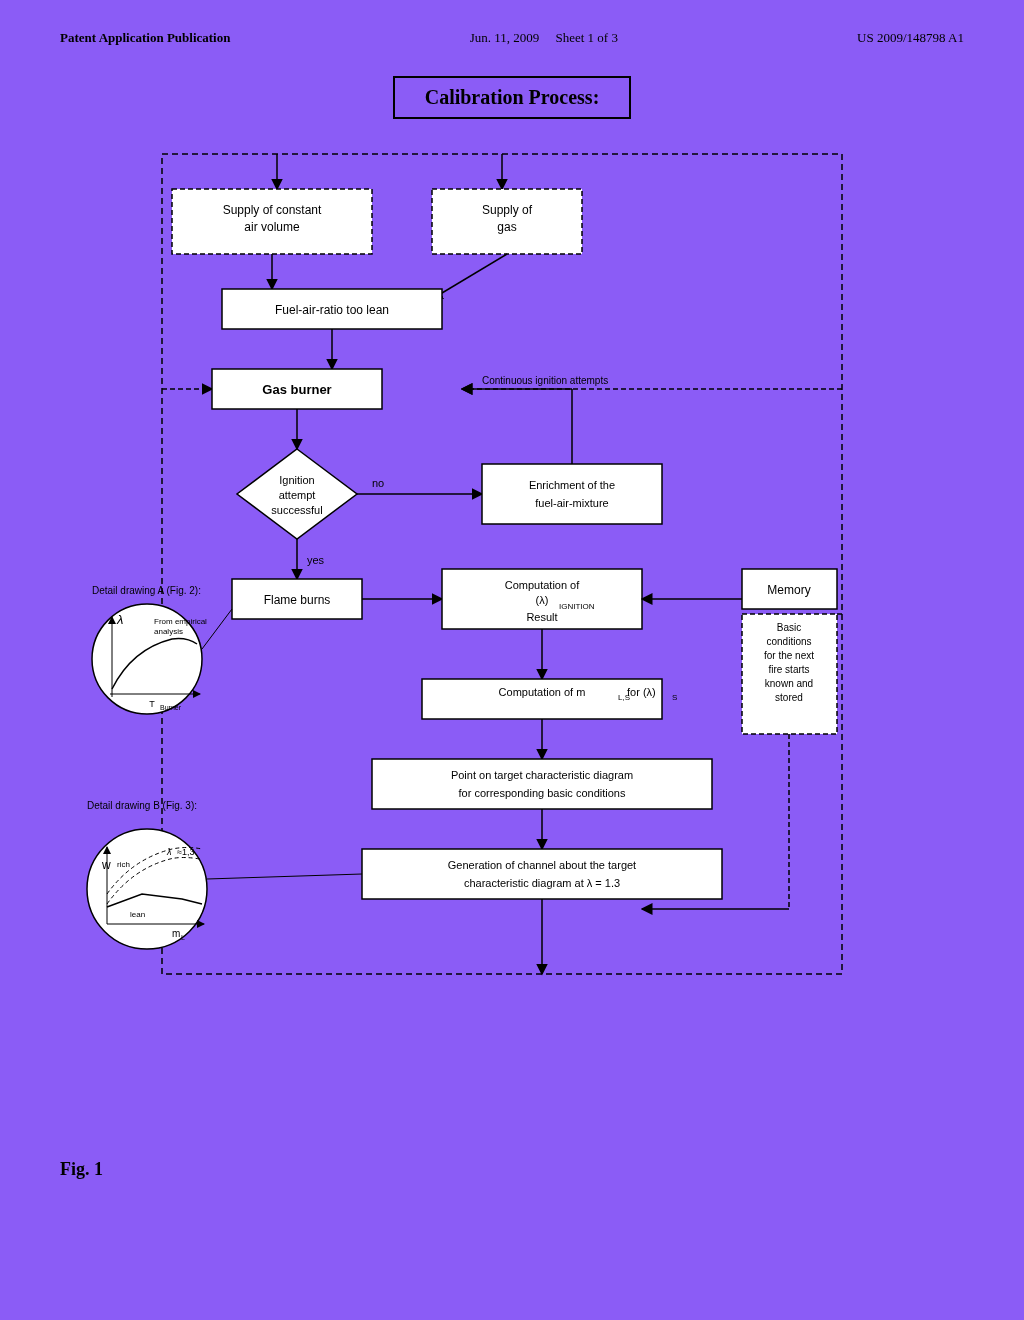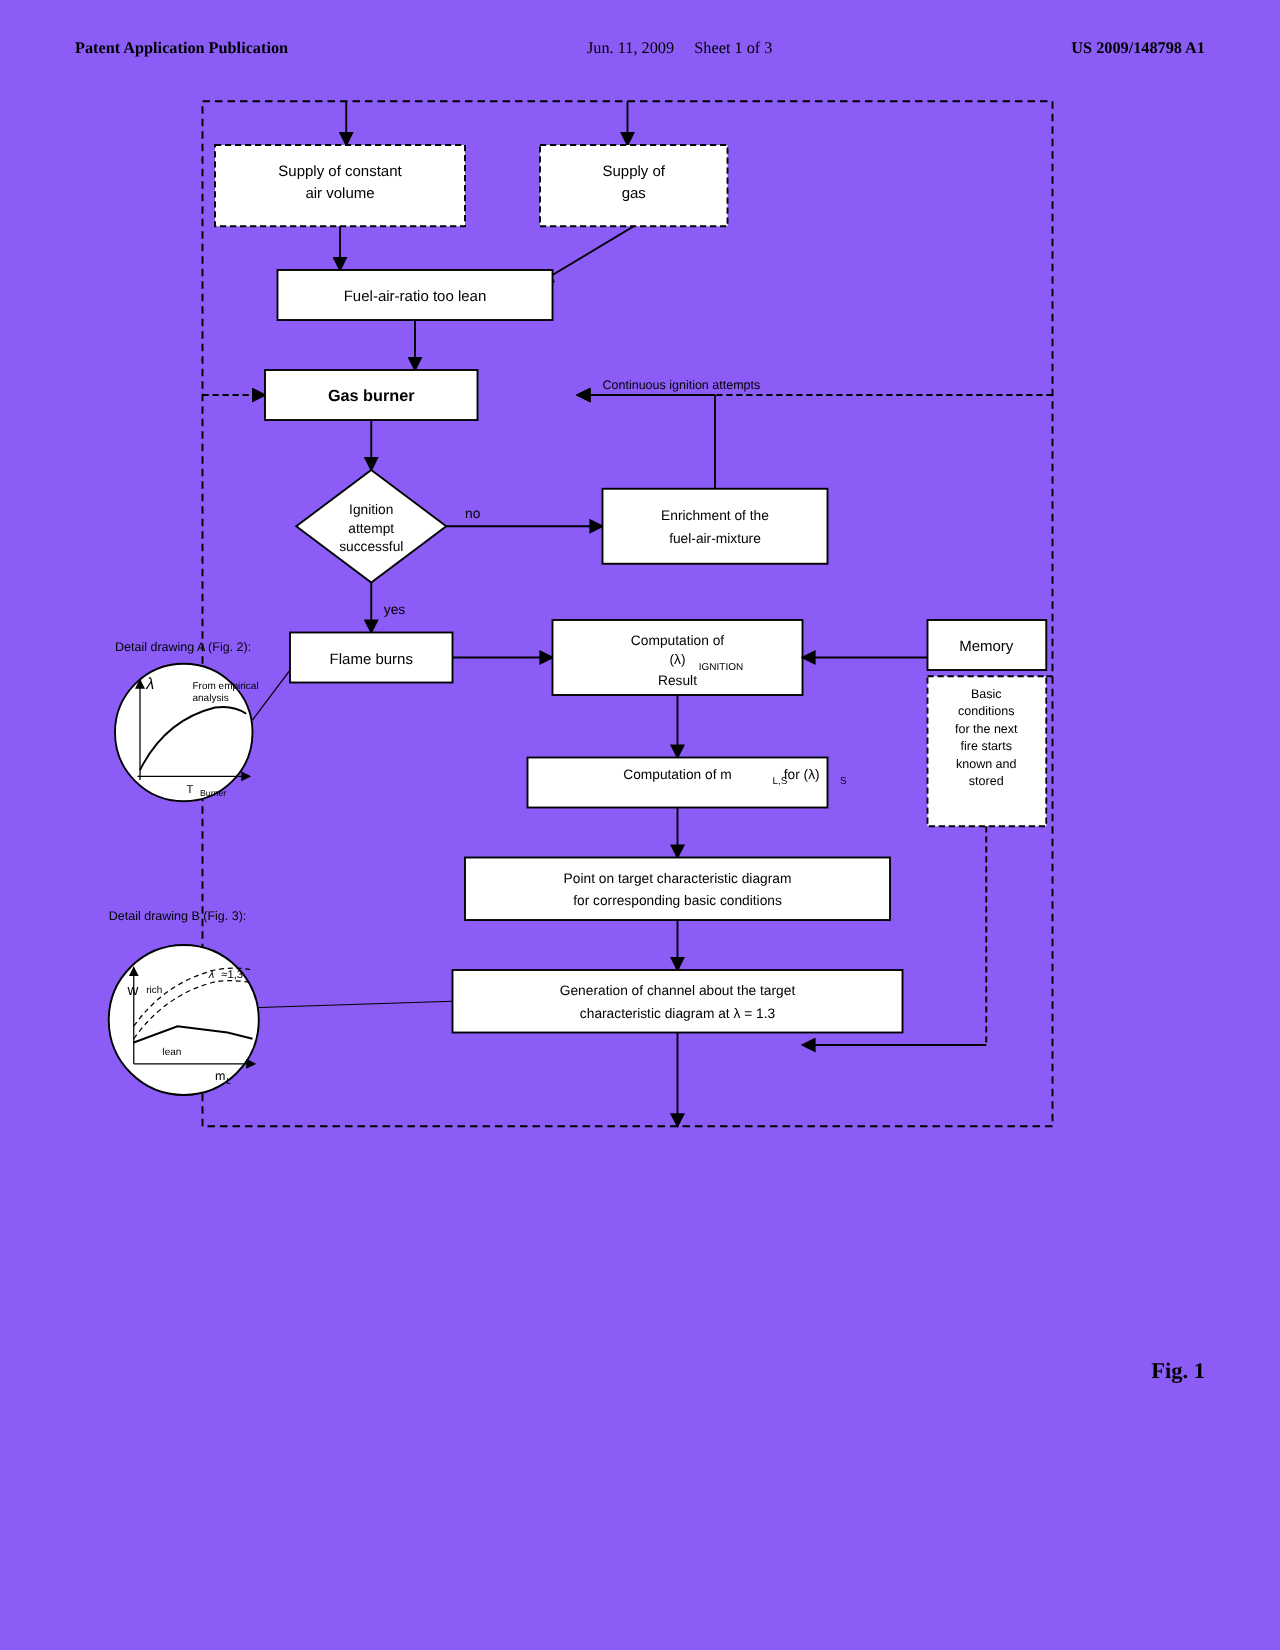--- a/index.html
+++ b/index.html
@@ -23,21 +23,21 @@
     
     .header {
       display: flex;
       justify-content: space-between;
       align-items: flex-start;
       margin-bottom: 30px;
       font-size: 13px;
     }
     .header-left { font-weight: bold; }
     .header-center { text-align: right; }
-    .header-right { font-weight: bold; }
+    .header-right { font-weight: normal; }
 
     
     .title-box {
       display: flex;
       justify-content: center;
       margin-bottom: 30px;
     }
     .title-box-inner {
       border: 2px solid #000;
       padding: 8px 30px;
@@ -55,21 +55,21 @@
     
     .flowchart-svg {
       position: absolute;
       top: 0; left: 0;
       width: 100%;
       height: 100%;
     }
 
     
     .fig-label {
-      text-align: right;
+      text-align: left;
       font-size: 18px;
       font-weight: bold;
       margin-top: 10px;
     }
   </style>
 </head>
 <body>
 
 <div class="page">
 
@@ -80,20 +80,23 @@
     <div class="header-center">
       <span>Jun. 11, 2009</span>
       &nbsp;&nbsp;&nbsp;
       <span>Sheet 1 of 3</span>
     </div>
     <div class="header-right">
       <span>US 2009/148798 A1</span>
     </div>
   </div>
 
+  <div class="title-box">
+    <div class="title-box-inner">Calibration Process:</div>
+  </div>
 
   <div class="flowchart-area">
     <svg class="flowchart-svg" viewBox="0 0 900 1000" xmlns="http://www.w3.org/2000/svg">
       <defs>
         <marker id="arrowhead" markerWidth="10" markerHeight="7" refX="9" refY="3.5" orient="auto">
           <polygon points="0 0, 10 3.5, 0 7" fill="#000"></polygon>
         </marker>
         <marker id="arrowhead-filled" markerWidth="8" markerHeight="8" refX="7" refY="4" orient="auto">
           <polygon points="0 0, 8 4, 0 8" fill="#000"></polygon>
         </marker>

